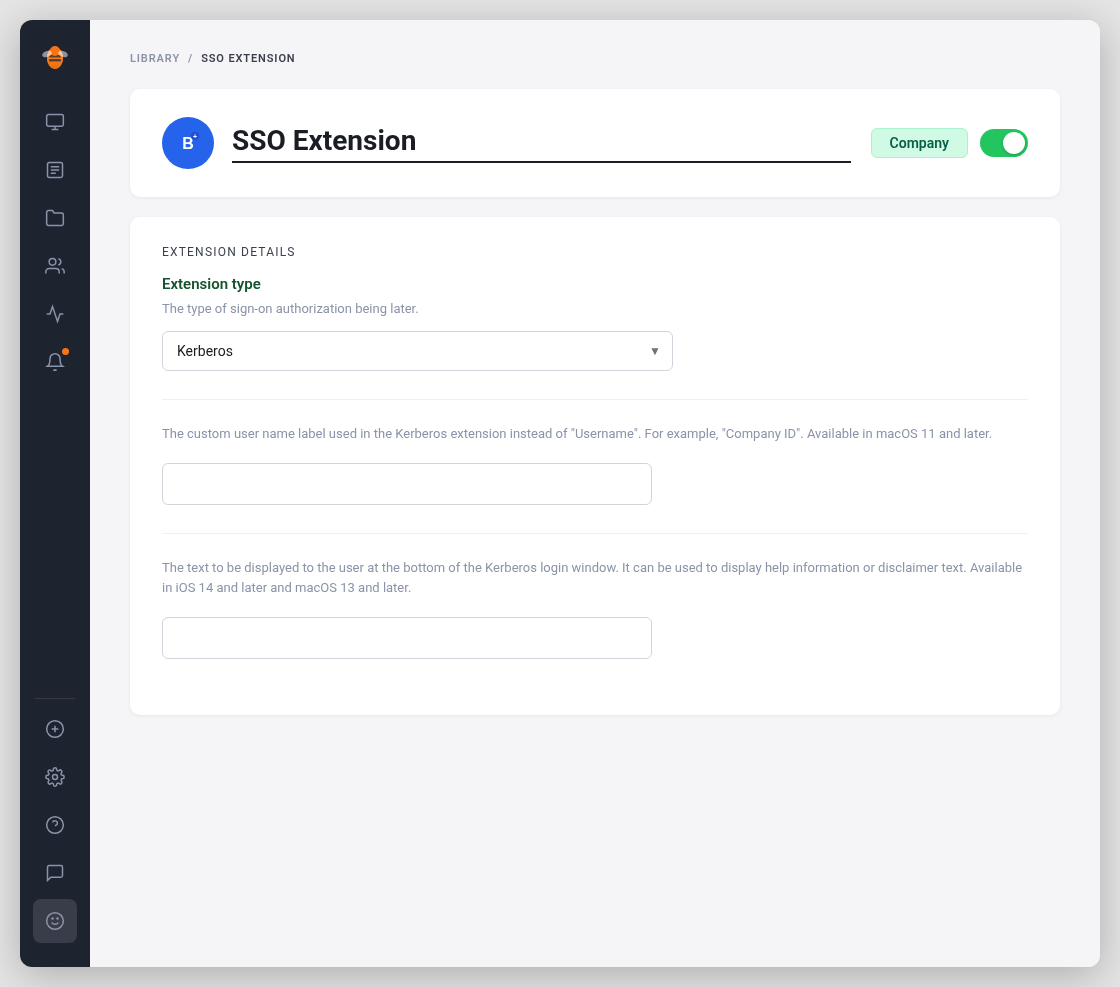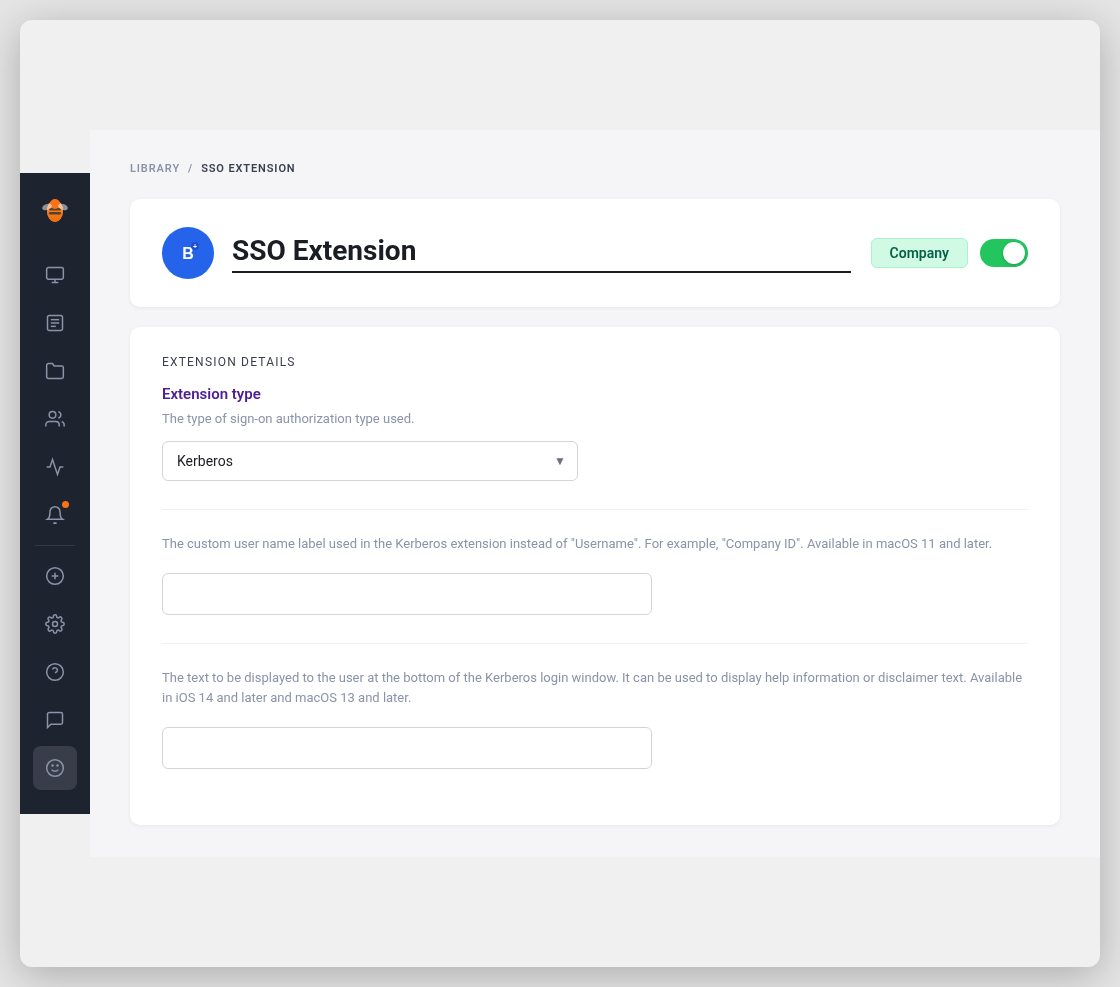--- a/index.html
+++ b/index.html
@@ -13,21 +13,20 @@
       padding: 20px;
     }
     .app-container {
       width: 1080px;
       height: 947px;
       background: #f0f0f0;
       border-radius: 12px;
       overflow: hidden;
       display: flex;
       box-shadow: 0 8px 40px rgba(0,0,0,0.25);
-      align-items: center;
     }
     
     .sidebar {
       width: 70px;
       background: #1e2330;
       display: flex;
       flex-direction: column;
       align-items: center;
       padding: 16px 0;
       flex-shrink: 0;
@@ -194,32 +193,32 @@
       text-transform: uppercase;
       color: #3a3f4c;
       margin-bottom: 16px;
     }
     .field-group {
       margin-bottom: 28px;
     }
     .field-label {
       font-size: 15px;
       font-weight: 600;
-      color: #4c1d95;
+      color: #14532d;
       margin-bottom: 6px;
     }
     .field-desc {
       font-size: 13px;
       color: #8a93a8;
       margin-bottom: 12px;
       line-height: 1.5;
     }
     .select-wrapper {
       position: relative;
-      width: 416px;
+      width: 511px;
     }
     .select-field {
       width: 100%;
       padding: 11px 40px 11px 14px;
       border: 1px solid #d1d5db;
       border-radius: 6px;
       font-size: 14px;
       color: #1a1d23;
       background: #fff;
       appearance: none;
@@ -422,21 +421,21 @@
           <div class="toggle-knob"></div>
         </div>
       </div>
     </div>
 
     <div class="details-card">
       <h2 class="section-title">EXTENSION DETAILS</h2>
 
       <div class="field-group">
         <div class="field-label">Extension type</div>
-        <div class="field-desc">The type of sign-on authorization type used.</div>
+        <div class="field-desc">The type of sign-on authorization being later.</div>
         <div class="select-wrapper">
           <select class="select-field">
             <option>Kerberos</option>
             <option>Generic</option>
             <option>Redirect</option>
           </select>
           <span class="select-arrow">▼</span>
         </div>
       </div>
 

